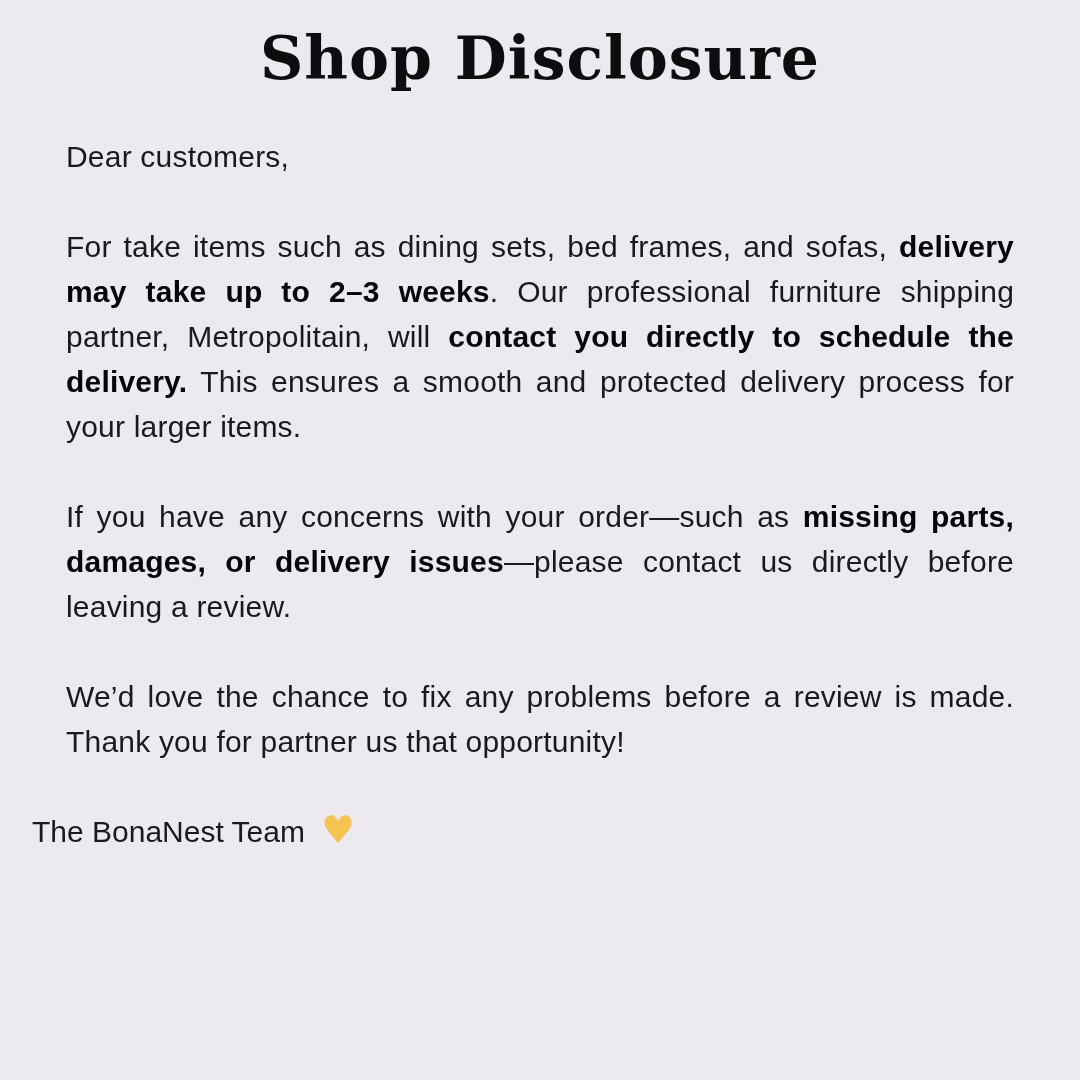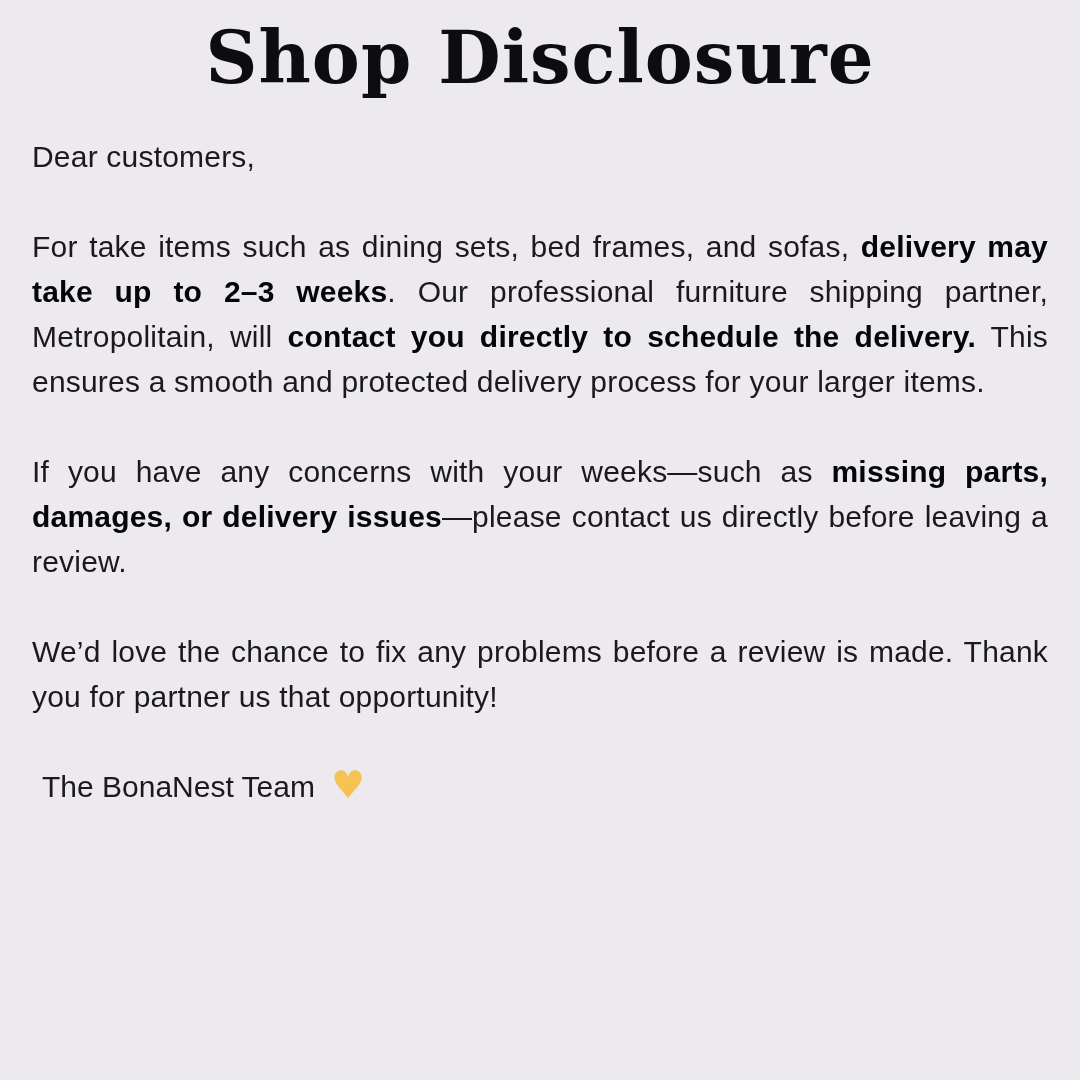--- a/index.html
+++ b/index.html
@@ -9,38 +9,38 @@
     background: #ece9ef;
     font-family: "Liberation Sans", sans-serif;
     overflow: hidden;
   }
   .card { width: 1080px; height: 1080px; box-sizing: border-box; }
   h1.title {
     margin: 8px 0 26px 0;
     text-align: center;
     font-family: "DejaVu Serif", serif;
     font-weight: 800;
-    font-size: 72px;
+    font-size: 60px;
     line-height: 100px;
     letter-spacing: 1px;
     color: #0d0c0e;
   }
-  .content { padding: 0 32px; }
+  .content { padding: 0 66px; }
   .para {
     margin: 0 0 45px 0;
     font-size: 30px;
     line-height: 45px;
     color: #1b1820;
     text-align: justify;
     text-justify: inter-word;
     letter-spacing: 0.2px;
   }
   .para strong { font-weight: 700; color: #060509; }
   .signature {
-    padding: 0 42px;
+    padding: 0 32px;
     font-size: 30px;
     line-height: 45px;
     color: #1b1820;
     display: flex;
     align-items: center;
     gap: 16px;
     text-align: center;
   }
   .heart {
     font-family: "DejaVu Sans", sans-serif;
@@ -52,21 +52,21 @@
 </style>
 </head>
 <body style="background: rgb(236, 233, 239);">
 
 <div class="card">
   <h1 class="title" style="color: rgb(13, 12, 14);">Shop Disclosure</h1>
 
   <section class="content" id="paragraphs">
       <p class="para"><span>Dear customers,</span></p>
       <p class="para"><span>For take items such as dining sets, bed frames, and sofas, </span><strong>delivery may take up to 2–3 weeks</strong><span>. Our professional furniture shipping partner, Metropolitain, will </span><strong>contact you directly to schedule the delivery.</strong><span> This ensures a smooth and protected delivery process for your larger items.</span></p>
-      <p class="para"><span>If you have any concerns with your weeks—such as </span><strong>missing parts, damages, or delivery issues</strong><span>—please contact us directly before leaving a review.</span></p>
+      <p class="para"><span>If you have any concerns with your order—such as </span><strong>missing parts, damages, or delivery issues</strong><span>—please contact us directly before leaving a review.</span></p>
       <p class="para"><span>We’d love the chance to fix any problems before a review is made. Thank you for partner us that opportunity!</span></p>
     </section>
 
   <div class="signature">
     <span>The BonaNest Team</span>
     <span class="heart" style="color: rgb(245, 195, 81);">♥</span>
   </div>
 </div>
 
 </body></html>

